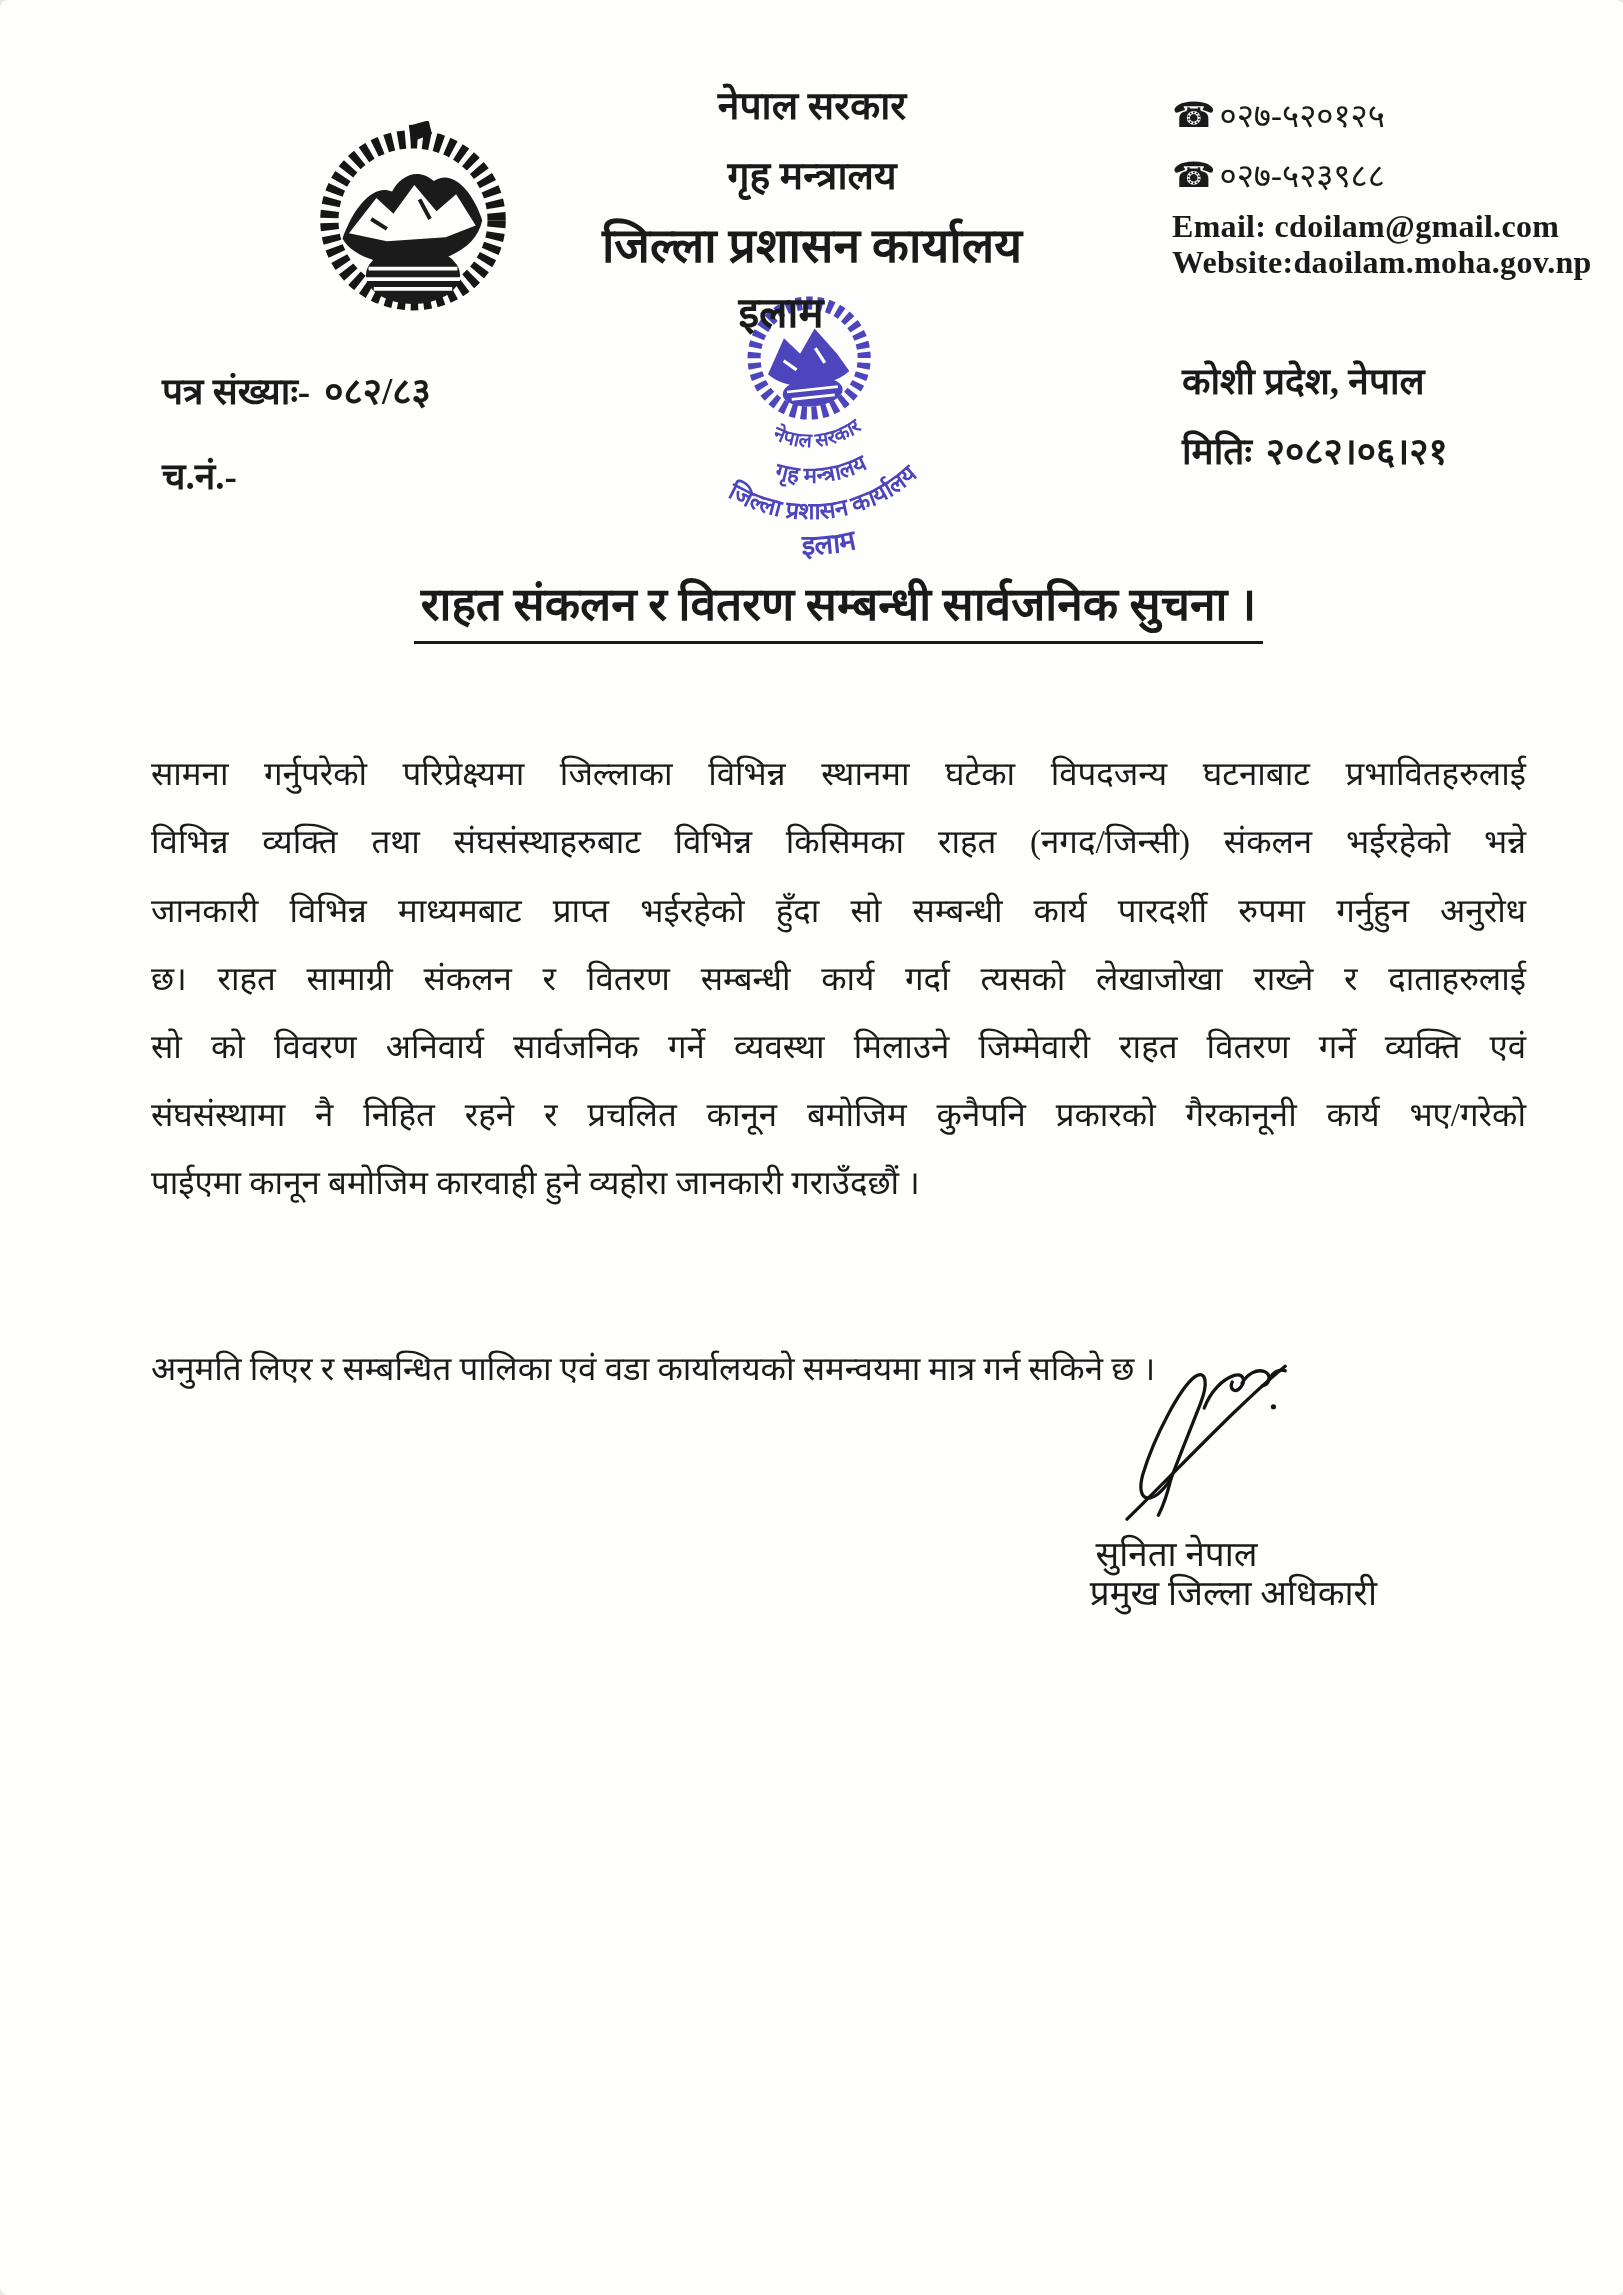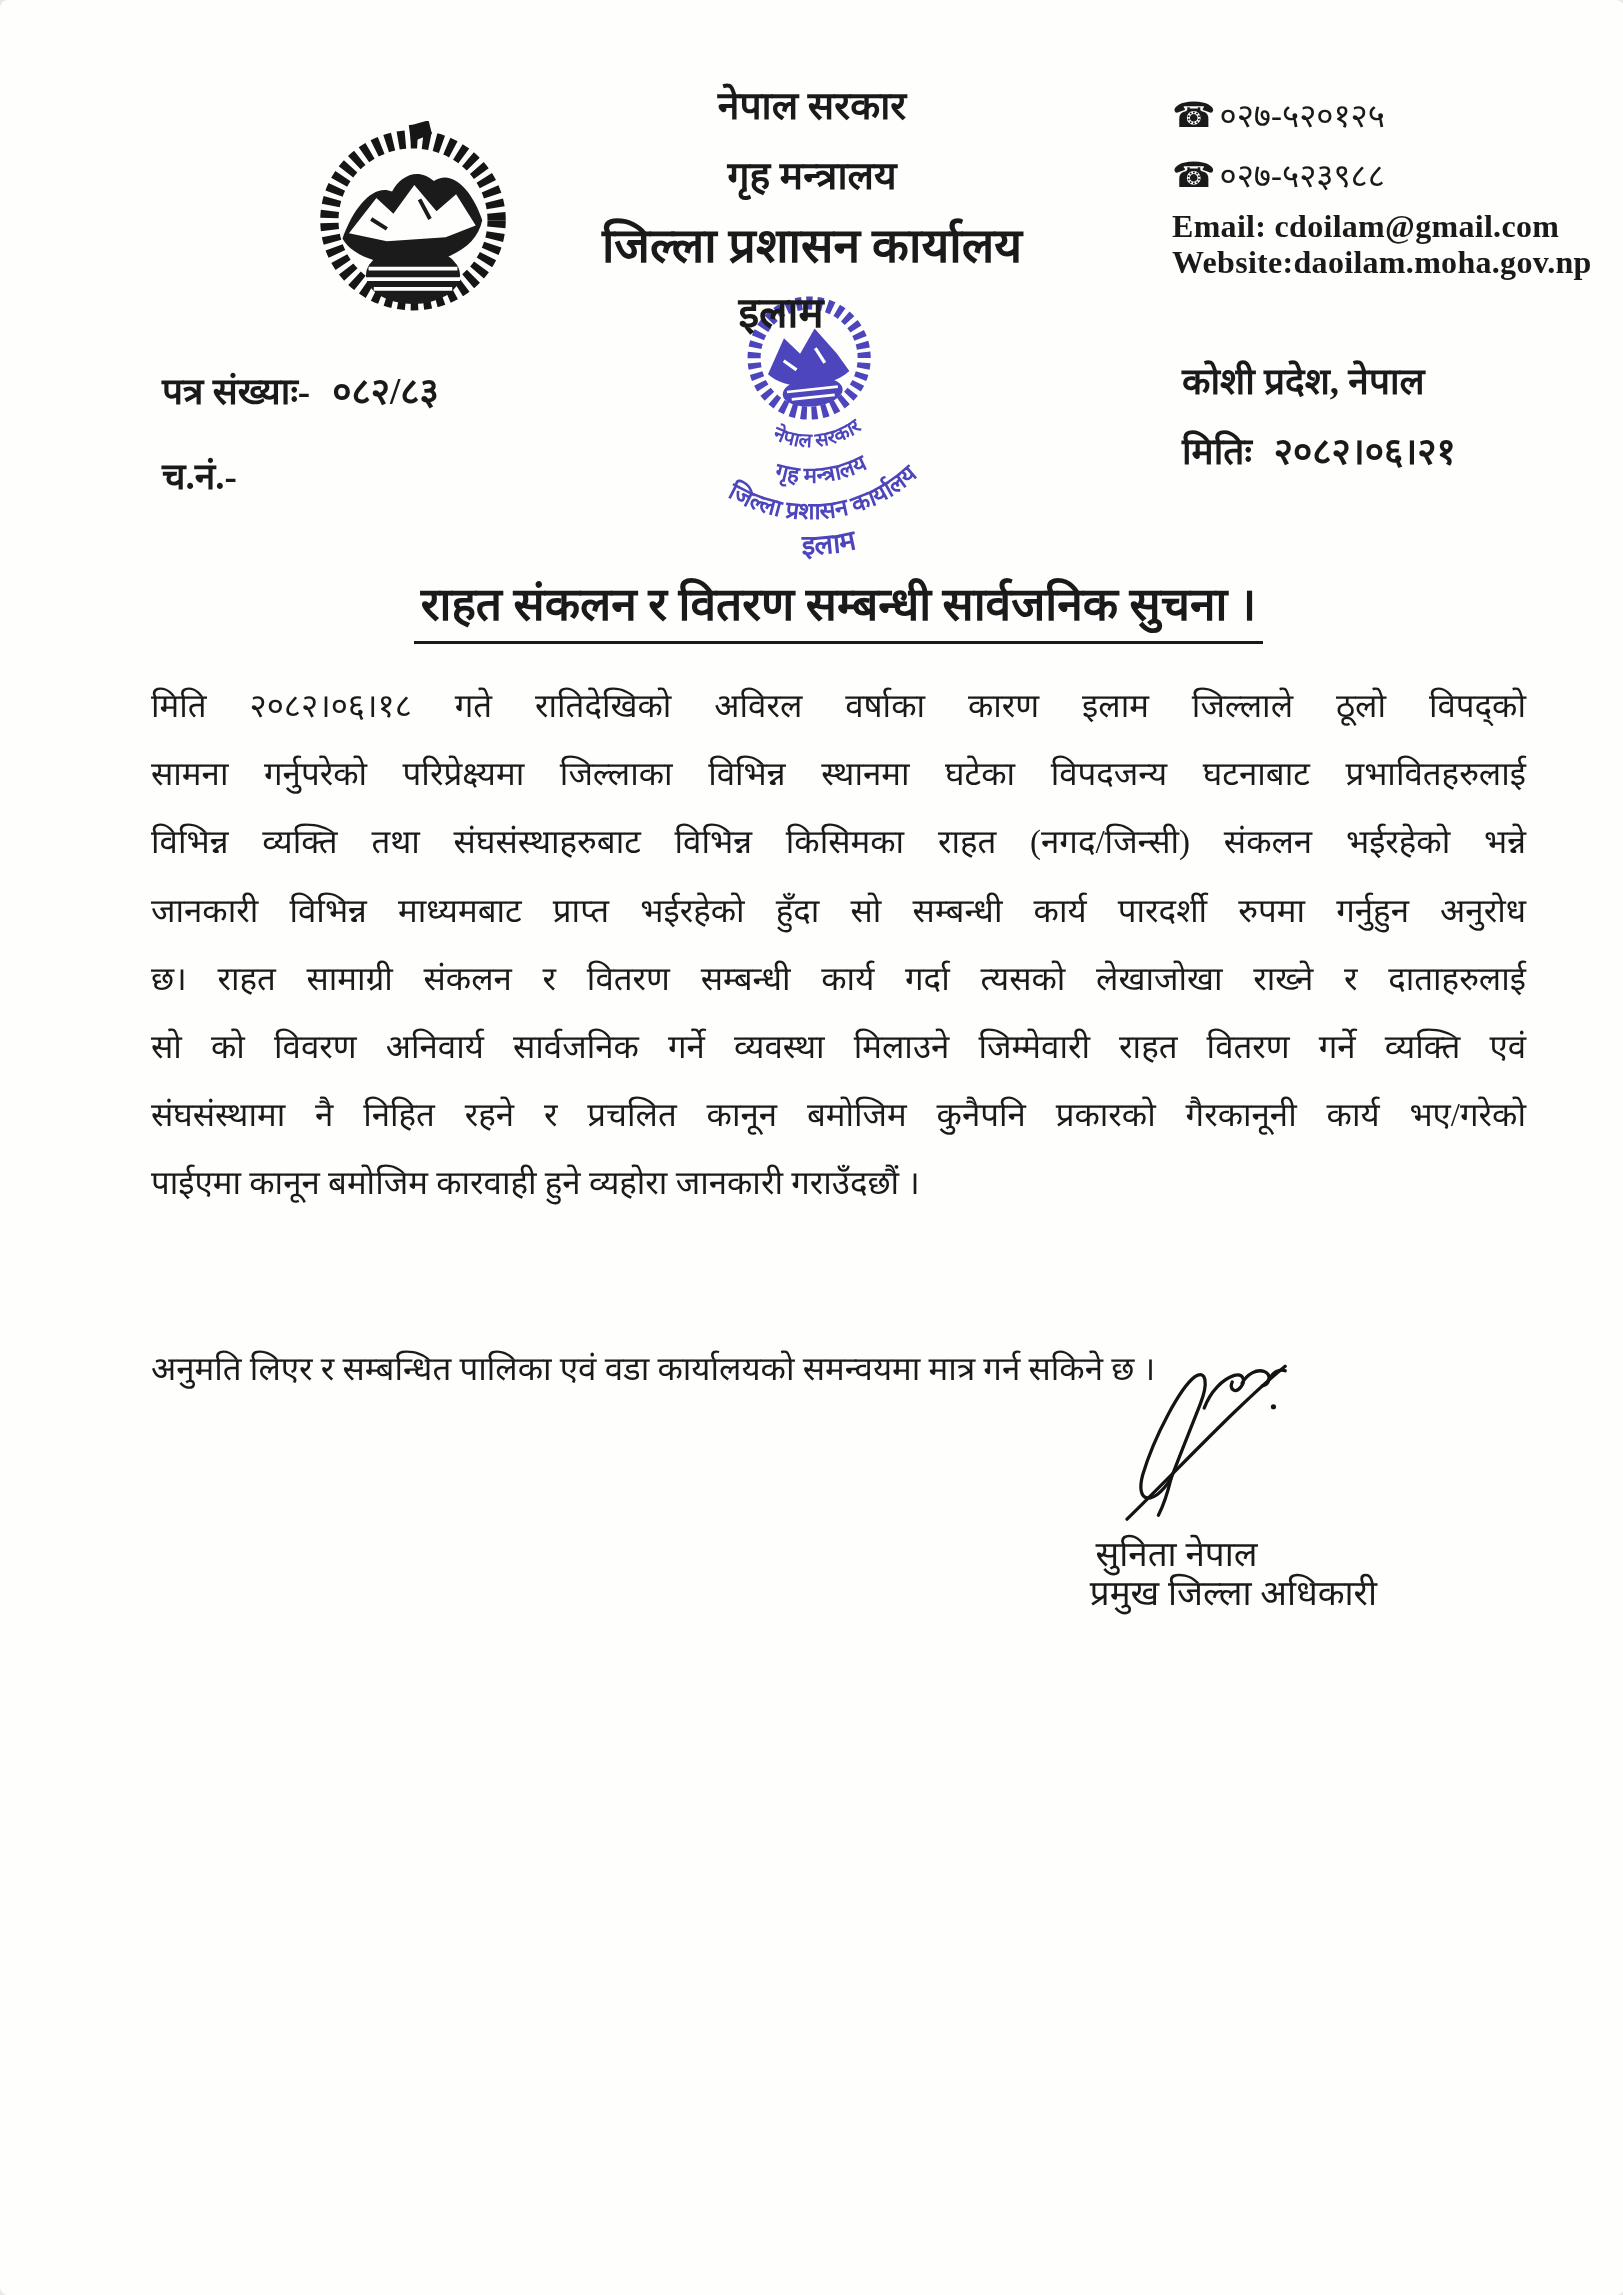--- a/index.html
+++ b/index.html
@@ -14,21 +14,21 @@
   .hdr-min{top:147px;font-size:39px;}
   .hdr-off{top:211px;font-size:48px;}
   .hdr-dist{top:282px;font-size:42px;transform:translateX(-31px);z-index:3;}
   .phone-row{position:absolute;left:0;white-space:nowrap;font-size:33px;font-weight:400;}
   .phone-row .ph-ic{font-size:35px;margin-right:3.9px;}
   .p1{top:92px;} .p2{top:152px;text-align:center;}
   .mail-row{position:absolute;left:0;white-space:nowrap;font-size:32px;font-weight:700;letter-spacing:0.3px;}
   .m1{top:208px;} .m2{top:244px;}
   
   .ref{white-space:nowrap;font-size:37px;font-weight:700;}
-  .ref .val{margin-left:22px;}
+  .ref .val{margin-left:14px;}
   .ref-letter{left:162px;top:364px;}
   .ref-ch{left:162px;top:449px;}
   .ref-prov{left:1182px;top:354px;}
   .ref-date{left:1182px;top:424px;}
   
   .stamp{left:663px;top:292px;z-index:2;transform:rotate(-6deg);opacity:.93;}
   
   .title-wrap{left:151px;top:571px;width:1375px;text-align:center;}
   .title-txt{
     display:inline-block;font-size:46px;font-weight:700;white-space:nowrap;
@@ -111,21 +111,20 @@
       <text font-size="34"><textPath href="#sp2" startOffset="50%">गृह मन्त्रालय</textPath></text>
       <text font-size="36"><textPath href="#sp3" startOffset="50%">जिल्ला प्रशासन कार्यालय</textPath></text>
       <text font-size="42"><textPath href="#sp4" startOffset="50%">इलाम</textPath></text>
     </g>
   </svg>
 
   <div class="abs title-wrap">
     <span class="title-txt">राहत संकलन र वितरण सम्बन्धी सार्वजनिक सुचना ।</span>
   </div>
 
-  <div class="abs body-line" style="top:682px">मिति २०८२।०६।१८ गते रातिदेखिको अविरल वर्षाका कारण इलाम जिल्लाले ठूलो विपद्को</div>
   <div class="abs body-line" style="top:750px">सामना गर्नुपरेको परिप्रेक्ष्यमा जिल्लाका विभिन्न स्थानमा घटेका विपदजन्य घटनाबाट प्रभावितहरुलाई</div>
   <div class="abs body-line" style="top:818px">विभिन्न व्यक्ति तथा संघसंस्थाहरुबाट विभिन्न किसिमका राहत (नगद/जिन्सी) संकलन भईरहेको भन्ने</div>
   <div class="abs body-line" style="top:887px">जानकारी विभिन्न माध्यमबाट प्राप्त भईरहेको हुँदा सो सम्बन्धी कार्य पारदर्शी रुपमा गर्नुहुन अनुरोध</div>
   <div class="abs body-line" style="top:955px">छ। राहत सामाग्री संकलन र वितरण सम्बन्धी कार्य गर्दा त्यसको लेखाजोखा राख्ने र दाताहरुलाई</div>
   <div class="abs body-line" style="top:1023px">सो को विवरण अनिवार्य सार्वजनिक गर्ने व्यवस्था मिलाउने जिम्मेवारी राहत वितरण गर्ने व्यक्ति एवं</div>
   <div class="abs body-line" style="top:1091px">संघसंस्थामा नै निहित रहने र प्रचलित कानून बमोजिम कुनैपनि प्रकारको गैरकानूनी कार्य भए/गरेको</div>
   <div class="abs body-line lastline" style="top:1159px">पाईएमा कानून बमोजिम कारवाही हुने व्यहोरा जानकारी गराउँदछौं ।</div>
 
   <div class="abs body-line lastline" style="top:1345px">अनुमति लिएर र सम्बन्धित पालिका एवं वडा कार्यालयको समन्वयमा मात्र गर्न सकिने छ ।</div>
 

